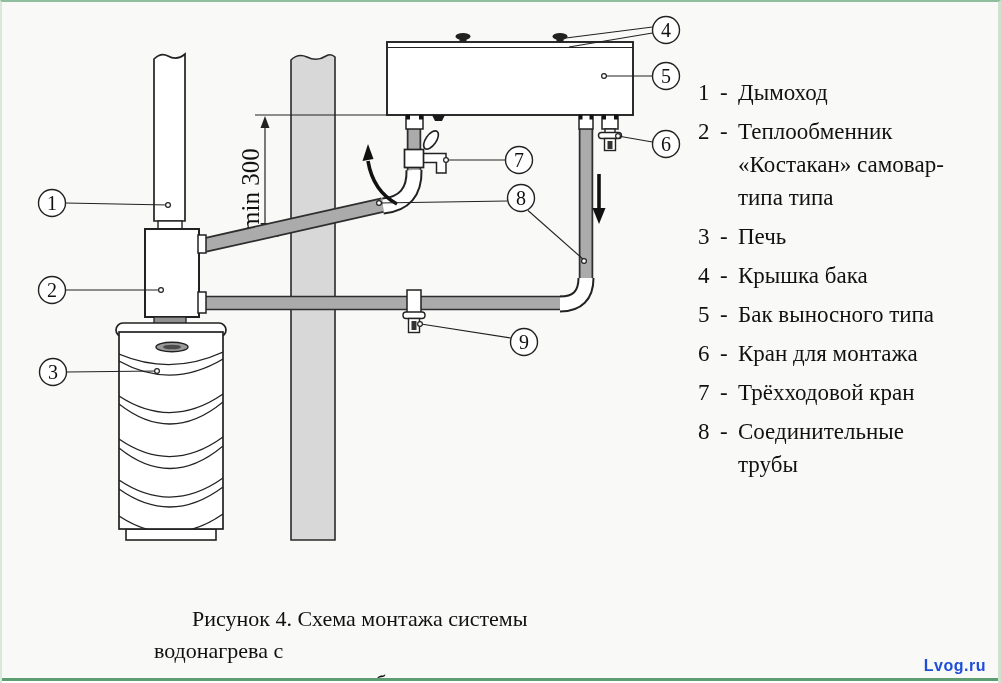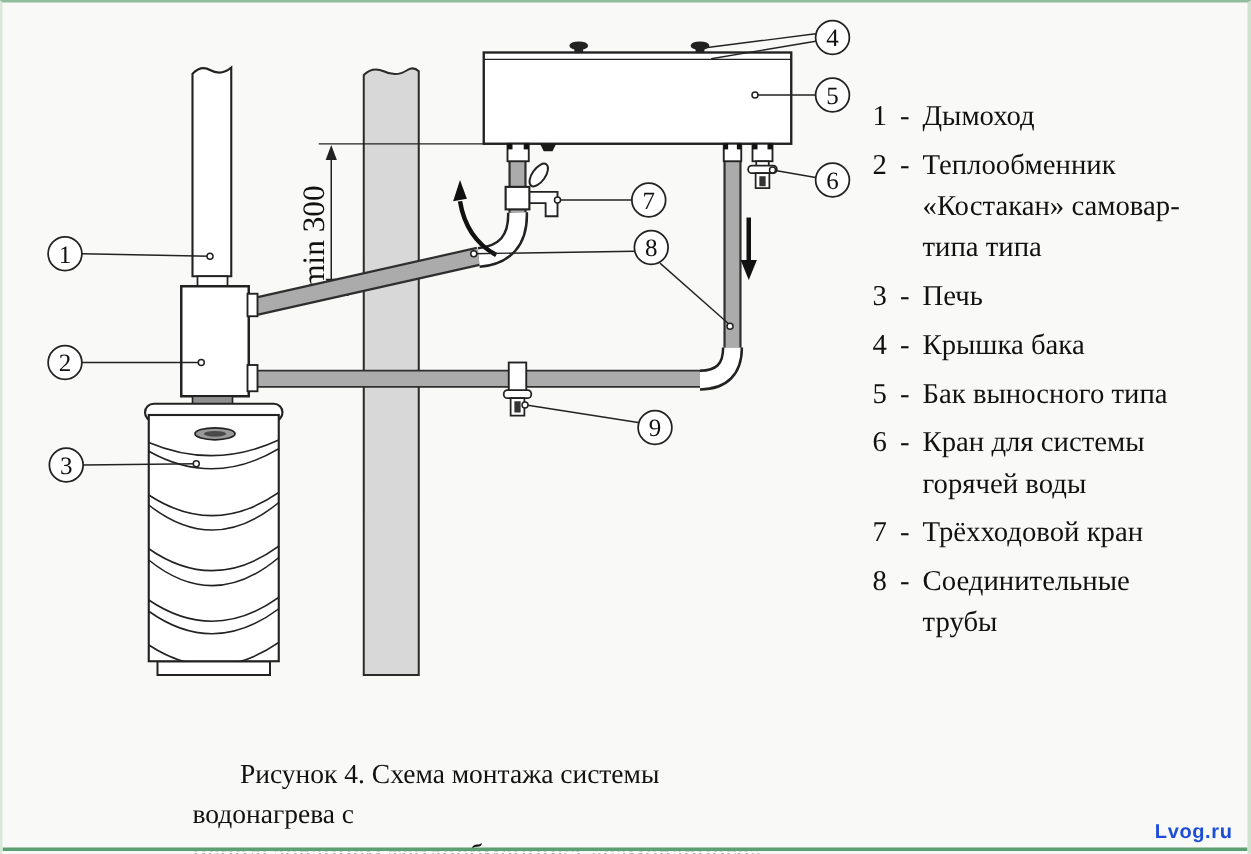--- a/index.html
+++ b/index.html
@@ -215,22 +215,21 @@
       <div class="legend-item">
         <div class="l-first"><span class="l-num">3</span><span class="l-dash">-</span><span>Печь</span></div>
       </div>
       <div class="legend-item">
         <div class="l-first"><span class="l-num">4</span><span class="l-dash">-</span><span>Крышка бака</span></div>
       </div>
       <div class="legend-item">
         <div class="l-first"><span class="l-num">5</span><span class="l-dash">-</span><span>Бак выносного типа</span></div>
       </div>
       <div class="legend-item">
-        <div class="l-first"><span class="l-num">6</span><span class="l-dash">-</span><span>Кран для системы</span></div>
-        <div class="l-cont">горячей воды</div>
+        <div class="l-first"><span class="l-num">6</span><span class="l-dash">-</span><span>Кран для монтажа</span></div>
       </div>
       <div class="legend-item">
         <div class="l-first"><span class="l-num">7</span><span class="l-dash">-</span><span>Трёхходовой кран</span></div>
       </div>
       <div class="legend-item">
         <div class="l-first"><span class="l-num">8</span><span class="l-dash">-</span><span>Соединительные</span></div>
         <div class="l-cont">трубы</div>
       </div>
     </div>
 

